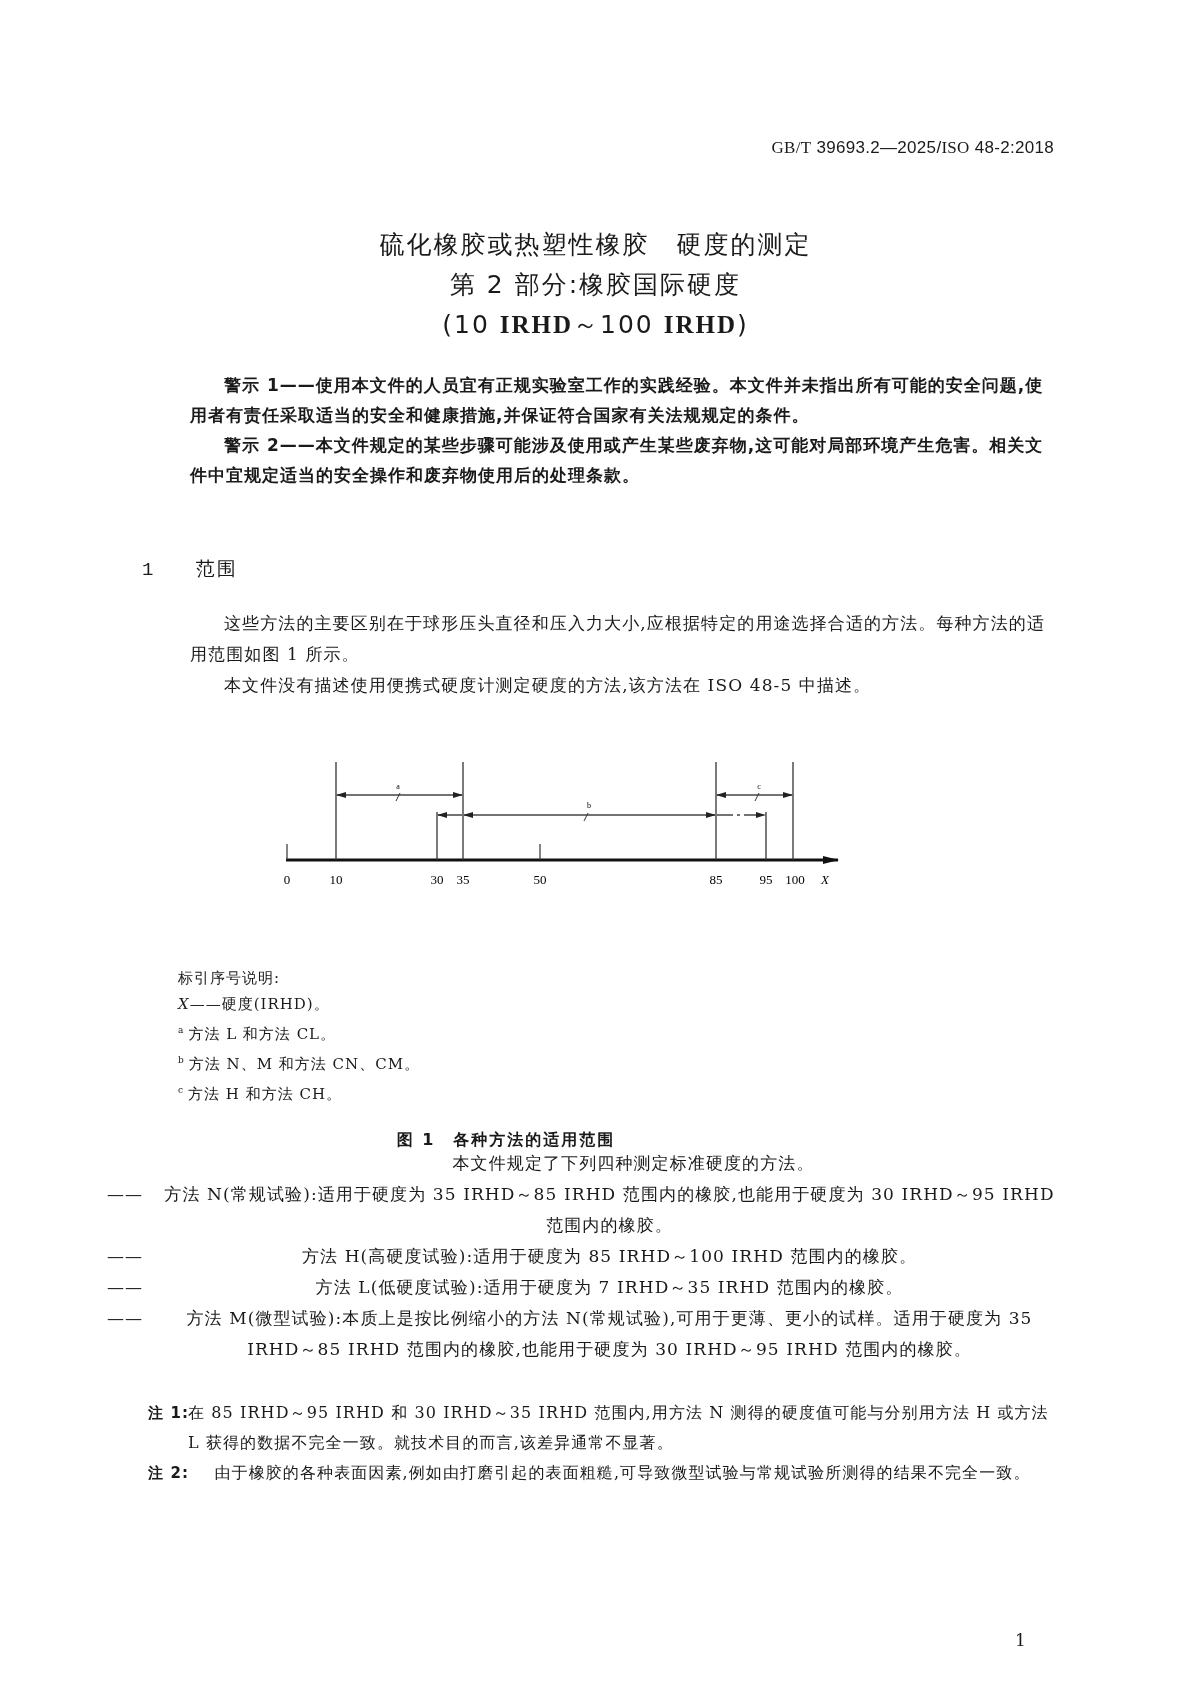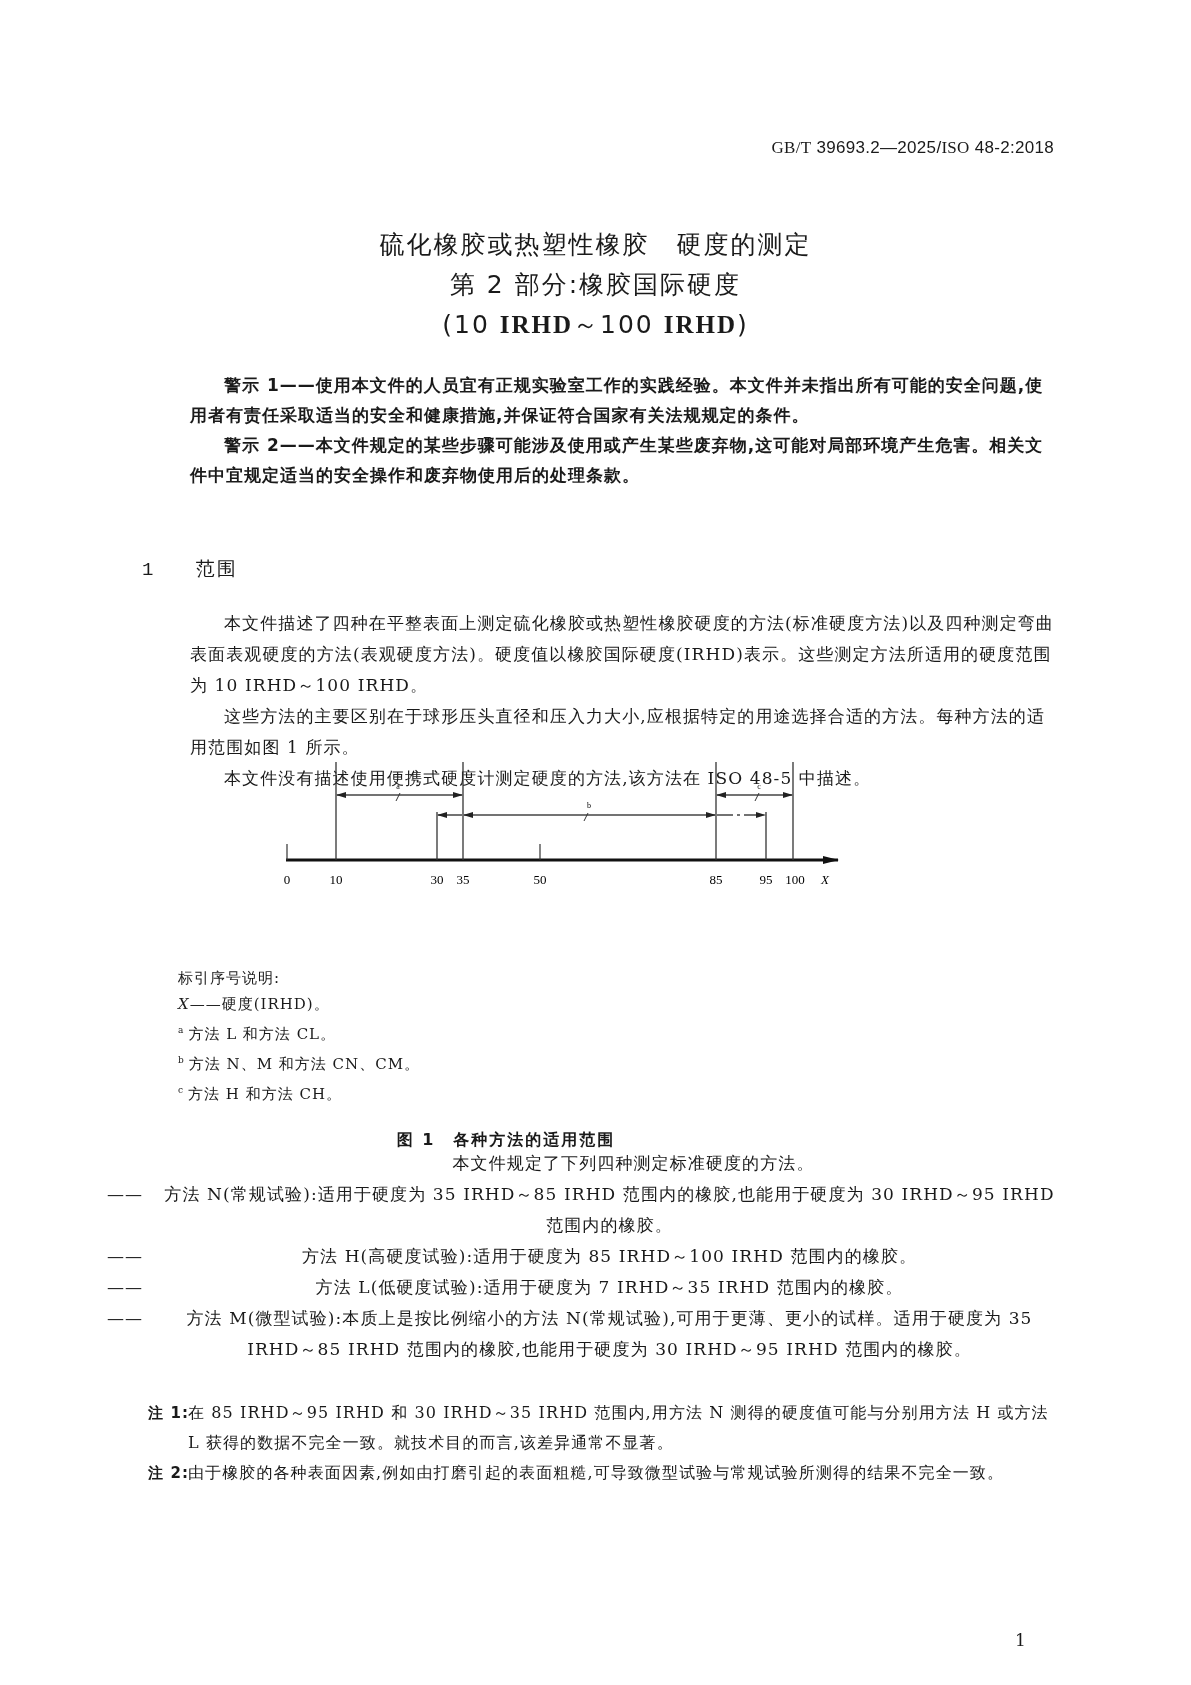--- a/index.html
+++ b/index.html
@@ -45,21 +45,20 @@
 <div class="abs warn" style="top:370px;">
   <div class="indent">警示 1——使用本文件的人员宜有正规实验室工作的实践经验。本文件并未指出所有可能的安全问题,使用者有责任采取适当的安全和健康措施,并保证符合国家有关法规规定的条件。</div>
   <div class="indent">警示 2——本文件规定的某些步骤可能涉及使用或产生某些废弃物,这可能对局部环境产生危害。相关文件中宜规定适当的安全操作和废弃物使用后的处理条款。</div>
 </div>
 
 <div class="abs sec">
   <span>1</span>&nbsp;&nbsp;&nbsp;<span>范围</span>
 </div>
 
 <div class="abs body" style="top:608px;">
-  <div class="indent">本文件描述了四种在平整表面上测定硫化橡胶或热塑性橡胶硬度的方法(标准硬度方法)以及四种测定弯曲表面表观硬度的方法(表观硬度方法)。硬度值以橡胶国际硬度(IRHD)表示。这些测定方法所适用的硬度范围为 10 IRHD～100 IRHD。</div>
   <div class="indent">这些方法的主要区别在于球形压头直径和压入力大小,应根据特定的用途选择合适的方法。每种方法的适用范围如图 1 所示。</div>
   <div class="indent">本文件没有描述使用便携式硬度计测定硬度的方法,该方法在 ISO 48-5 中描述。</div>
 </div>
 
 <svg class="abs" style="left:270px; top:755px;" width="600" height="190" viewBox="270 755 600 190">
   <defs>
     <marker id="ah" markerWidth="10" markerHeight="6" refX="9" refY="3" orient="auto" markerUnits="userSpaceOnUse">
       <path d="M0,0 L10,3 L0,6 z" fill="#222"></path>
     </marker>
     <marker id="ahs" markerWidth="10" markerHeight="6" refX="1" refY="3" orient="auto" markerUnits="userSpaceOnUse">
@@ -134,18 +133,18 @@
   </div>
   <div class="list-item" style="padding-left:75px; margin-left:-55px;">
     <span class="dash" style="left:20px;">——</span><span>方法 M(微型试验):本质上是按比例缩小的方法 N(常规试验),可用于更薄、更小的试样。适用于硬度为 35 IRHD～85 IRHD 范围内的橡胶,也能用于硬度为 30 IRHD～95 IRHD 范围内的橡胶。</span>
   </div>
 </div>
 
 <div class="abs body" style="top:1398px;">
   <div class="note" style="margin-left:-30px; padding-left:76px;">
     <span class="lbl">注 1:</span><span>在 85 IRHD～95 IRHD 和 30 IRHD～35 IRHD 范围内,用方法 N 测得的硬度值可能与分别用方法 H 或方法 L 获得的数据不完全一致。就技术目的而言,该差异通常不显著。</span>
   </div>
-  <div class="note" style="margin-left:-30px; padding-left:76px;">
+  <div class="note" style="margin-left:-30px; padding-left:76px;text-align:center;">
     <span class="lbl">注 2:</span><span>由于橡胶的各种表面因素,例如由打磨引起的表面粗糙,可导致微型试验与常规试验所测得的结果不完全一致。</span>
   </div>
 </div>
 
 <div class="abs pageno">1</div>
 
 </body></html>

